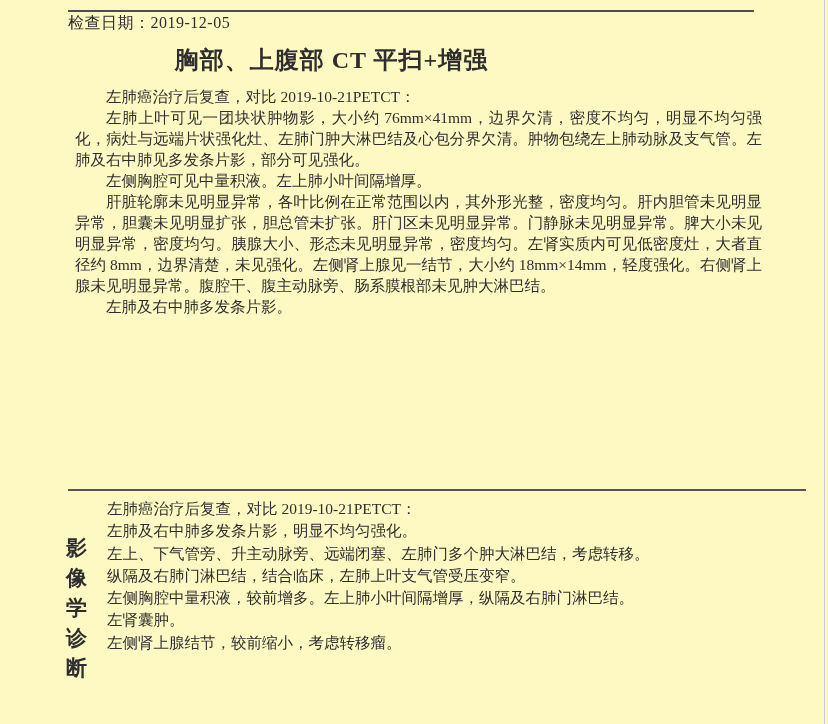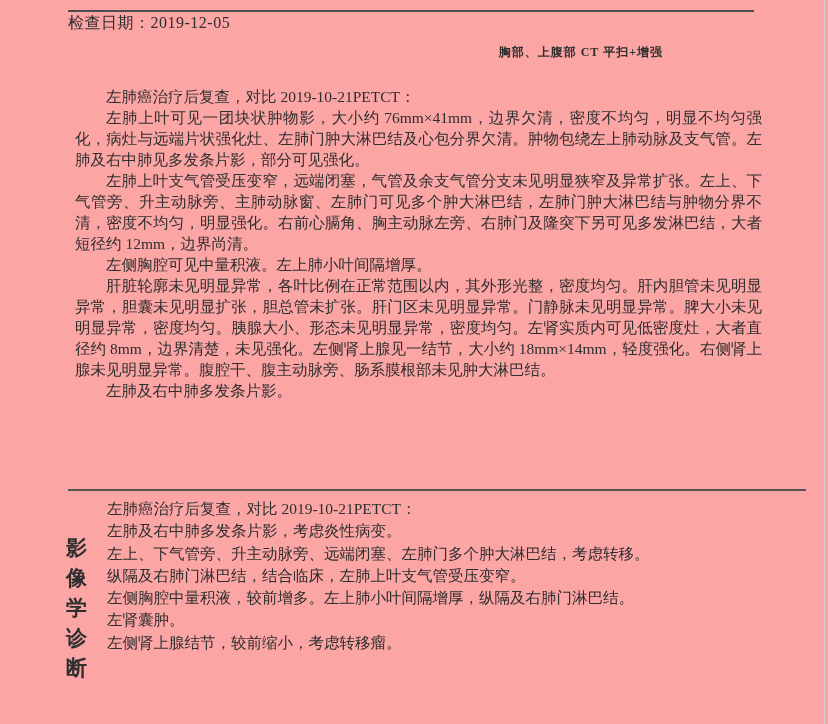--- a/index.html
+++ b/index.html
@@ -4,21 +4,21 @@
 <style>
   html, body {
     margin: 0;
     padding: 0;
     background: #ffffff;
   }
   .page {
     position: relative;
     width: 828px;
     height: 724px;
-    background: #fca5a5;
+    background: #fef9c3;
     font-family: "Liberation Serif", "DejaVu Serif", serif;
     color: #2e2e2e;
     overflow: hidden;
   }
   .right-edge {
     position: absolute;
     top: 0;
     right: 3px;
     width: 1px;
     height: 724px;
@@ -38,22 +38,22 @@
     left: 68px;
     font-size: 16px;
     letter-spacing: 0.5px;
     white-space: nowrap;
   }
   .report-title {
     position: absolute;
     top: 44px;
     left: 0;
     width: 663px;
-    text-align: right;
-    font-size: 12px;
+    text-align: center;
+    font-size: 24px;
     font-weight: bold;
     letter-spacing: 1px;
   }
   .findings {
     position: absolute;
     top: 86px;
     left: 75px;
     width: 687px;
     font-size: 15.5px;
     line-height: 21px;
@@ -105,39 +105,38 @@
 
   <div class="exam-date">
     <span>检查日期：</span><span>2019-12-05</span>
   </div>
 
   <div class="report-title">胸部、上腹部 CT 平扫+增强</div>
 
   <div class="findings">
     <p>左肺癌治疗后复查，对比 2019-10-21PETCT：</p>
     <p>左肺上叶可见一团块状肿物影，大小约 76mm×41mm，边界欠清，密度不均匀，明显不均匀强化，病灶与远端片状强化灶、左肺门肿大淋巴结及心包分界欠清。肿物包绕左上肺动脉及支气管。左肺及右中肺见多发条片影，部分可见强化。</p>
-    <p>左肺上叶支气管受压变窄，远端闭塞，气管及余支气管分支未见明显狭窄及异常扩张。左上、下气管旁、升主动脉旁、主肺动脉窗、左肺门可见多个肿大淋巴结，左肺门肿大淋巴结与肿物分界不清，密度不均匀，明显强化。右前心膈角、胸主动脉左旁、右肺门及隆突下另可见多发淋巴结，大者短径约 12mm，边界尚清。</p>
     <p>左侧胸腔可见中量积液。左上肺小叶间隔增厚。</p>
     <p>肝脏轮廓未见明显异常，各叶比例在正常范围以内，其外形光整，密度均匀。肝内胆管未见明显异常，胆囊未见明显扩张，胆总管未扩张。肝门区未见明显异常。门静脉未见明显异常。脾大小未见明显异常，密度均匀。胰腺大小、形态未见明显异常，密度均匀。左肾实质内可见低密度灶，大者直径约 8mm，边界清楚，未见强化。左侧肾上腺见一结节，大小约 18mm×14mm，轻度强化。右侧肾上腺未见明显异常。腹腔干、腹主动脉旁、肠系膜根部未见肿大淋巴结。</p>
     <p>左肺及右中肺多发条片影。</p>
   </div>
 
   <div class="divider"></div>
 
   <div class="diagnosis-label">
     <div>影</div>
     <div>像</div>
     <div>学</div>
     <div>诊</div>
     <div>断</div>
   </div>
 
   <div class="diagnosis-lines">
     <div>左肺癌治疗后复查，对比 2019-10-21PETCT：</div>
-    <div>左肺及右中肺多发条片影，考虑炎性病变。</div>
+    <div>左肺及右中肺多发条片影，明显不均匀强化。</div>
     <div>左上、下气管旁、升主动脉旁、远端闭塞、左肺门多个肿大淋巴结，考虑转移。</div>
     <div>纵隔及右肺门淋巴结，结合临床，左肺上叶支气管受压变窄。</div>
     <div>左侧胸腔中量积液，较前增多。左上肺小叶间隔增厚，纵隔及右肺门淋巴结。</div>
     <div>左肾囊肿。</div>
     <div>左侧肾上腺结节，较前缩小，考虑转移瘤。</div>
   </div>
 
 </div>
 
 </body></html>

